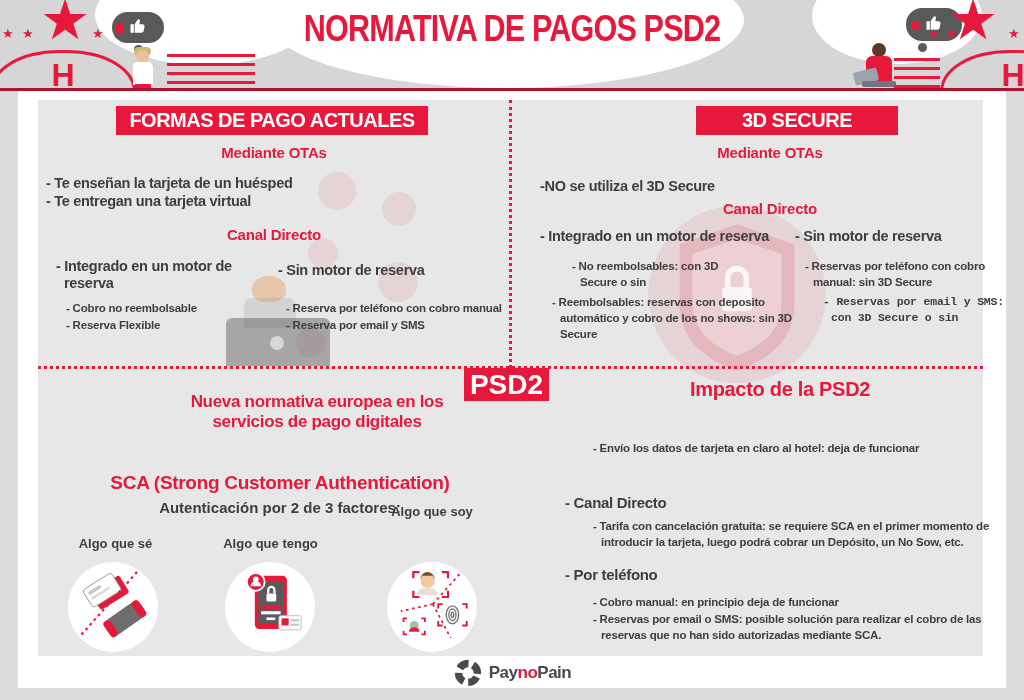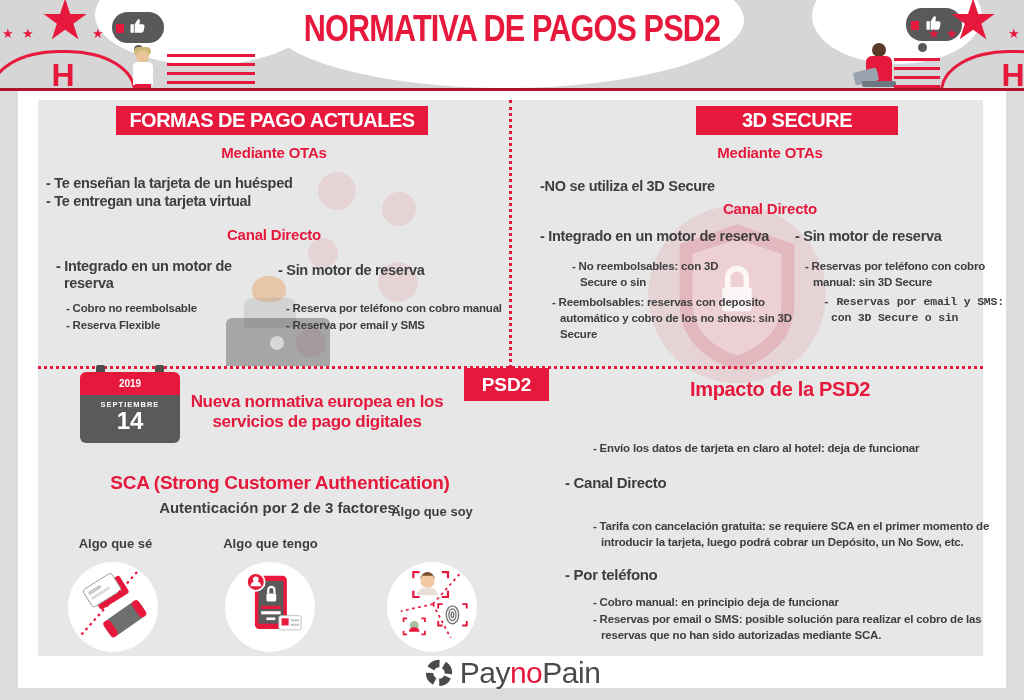--- a/index.html
+++ b/index.html
@@ -39,28 +39,28 @@
   
   .calendar{position:absolute;left:80px;top:372px;width:100px;height:71px;}
   .cal-top{position:absolute;left:0;top:0;width:100px;height:23px;background:#e6183c;border-radius:6px 6px 0 0;
            color:#fff;font-size:10px;font-weight:700;text-align:center;line-height:23px;}
   .cal-body{position:absolute;left:0;top:23px;width:100px;height:48px;background:#5a5a5a;border-radius:0 0 6px 6px;
             color:#fff;text-align:center;}
   .cal-month{font-size:7.5px;font-weight:700;letter-spacing:1px;margin-top:5px;}
   .cal-day{font-size:24px;font-weight:800;line-height:1;}
   .cal-hanger{position:absolute;top:-7px;width:9px;height:18px;background:#4e4e4e;border-radius:2px;}
   .psd2-badge{position:absolute;left:464px;top:368px;width:85px;height:33px;background:#e6183c;color:#fff;
-              font-weight:800;font-size:19px;text-align:center;line-height:33px;z-index:3;}
+              font-weight:800;font-size:28px;text-align:center;line-height:33px;z-index:3;}
   
   .factor-circle{position:absolute;width:90px;height:90px;border-radius:50%;background:#fff;
                  display:flex;align-items:center;justify-content:center;}
   .flabel{position:absolute;text-align:center;color:#3e3e3e;font-weight:700;font-size:13px;}
   
   .footer{position:absolute;left:0;top:656px;width:1024px;height:34px;display:flex;align-items:center;justify-content:center;gap:6px;}
-  .logo-txt{font-size:30px;font-weight:400;color:#4a4a4a;letter-spacing:-.5px;}
+  .logo-txt{font-size:17px;font-weight:700;color:#4a4a4a;letter-spacing:-.5px;}
   .logo-no{color:#e6183c;}
 </style>
 </head>
 <body>
 
 <div class="page">
 
   <div class="header">
     <div class="cloud" style="left:95px;top:-35px;width:220px;height:100px;"></div>
     <div class="cloud" style="left:268px;top:-48px;width:476px;height:136px;"></div>
@@ -174,29 +174,20 @@
   <div class="b15 nowrap" style="left:540px;top:178px;">-NO se utiliza el 3D Secure</div>
   <div class="redhead" style="left:540px;top:200px;width:460px;">Canal Directo</div>
   <div class="b15 nowrap" style="left:540px;top:228px;">- Integrado en un motor de reserva</div>
   <div class="b12 hang" style="left:552px;top:258px;width:160px;margin-left:20px;">- No reembolsables: con 3D Secure o sin</div>
   <div class="b12 hang" style="left:552px;top:294px;width:232px;">- Reembolsables: reservas con deposito automático y cobro de los no shows: sin 3D Secure</div>
   <div class="b15 nowrap" style="left:795px;top:228px;">- Sin motor de reserva</div>
   <div class="b12 hang" style="left:805px;top:258px;width:202px;">- Reservas por teléfono con cobro manual: sin 3D Secure</div>
   <div class="b12 hang" style="left:823px;top:294px;width:192px;font-family:Liberation Mono, monospace;">- Reservas por email y SMS: con 3D Secure o sin</div>
 
   <div class="psd2-badge">PSD2</div>
-  <div class="calendar">
-    <div class="cal-hanger" style="left:16px;"></div>
-    <div class="cal-hanger" style="right:16px;"></div>
-    <div class="cal-top">2019</div>
-    <div class="cal-body">
-      <div class="cal-month">SEPTIEMBRE</div>
-      <div class="cal-day">14</div>
-    </div>
-  </div>
   <div class="abs" style="left:178px;top:392px;width:278px;text-align:center;color:#e6183c;font-weight:800;font-size:17px;line-height:20px;letter-spacing:-.3px;">Nueva normativa europea en los servicios de pago digitales</div>
 
   <div class="abs" style="left:60px;top:472px;width:440px;text-align:center;color:#e6183c;font-weight:800;font-size:19px;letter-spacing:-.3px;">SCA (Strong Customer Authentication)</div>
   <div class="abs" style="left:60px;top:499px;width:440px;text-align:center;color:#3e3e3e;font-weight:800;font-size:15px;">Autenticación por 2 de 3 factores:</div>
 
   <div class="flabel" style="left:68px;top:536px;width:95px;">Algo que sé</div>
   <div class="flabel" style="left:213px;top:536px;width:115px;">Algo que tengo</div>
   <div class="flabel" style="left:376px;top:504px;width:112px;">Algo que soy</div>
 
   <div class="factor-circle" style="left:68px;top:562px;">
@@ -255,21 +246,21 @@
         <path d="M19 75 a6 5 0 0 1 12 0 z" fill="#e6183c"></path>
         <path d="M17 60 h-4 v4 M33 60 h4 v4 M17 78 h-4 v-4 M33 78 h4 v-4" stroke="#e6183c" stroke-width="2" fill="none"></path>
       </svg>
     </span>
   </div>
 
   <div class="abs" style="left:560px;top:378px;width:440px;text-align:center;color:#e6183c;font-weight:800;font-size:20px;letter-spacing:-.3px;">Impacto de la PSD2</div>
 
   <div class="b12 nowrap" style="left:593px;top:440px;">- Envío los datos de tarjeta en claro al hotel: deja de funcionar</div>
 
-  <div class="b15 nowrap" style="left:565px;top:474px;font-size:15px;">- Canal Directo</div>
+  <div class="b15 nowrap" style="left:565px;top:494px;font-size:15px;">- Canal Directo</div>
   <div class="b12 hang" style="left:593px;top:518px;width:412px;">- Tarifa con cancelación gratuita: se requiere SCA en el primer momento de introducir la tarjeta, luego podrá cobrar un Depósito, un No Sow,  etc.</div>
 
   <div class="b15 nowrap" style="left:565px;top:566px;font-size:15px;">- Por teléfono</div>
   <div class="b12 nowrap" style="left:593px;top:594px;">- Cobro manual: en principio deja de funcionar</div>
   <div class="b12 hang" style="left:593px;top:611px;width:400px;">- Reservas por email o SMS: posible solución para realizar el cobro de las reservas que no han sido autorizadas mediante SCA.</div>
 
   <div class="footer">
     <span style="display:inline-flex;">
       <svg width="30" height="30" viewBox="0 0 32 32">
         <circle cx="16" cy="16" r="10" fill="none" stroke="#4a4a4a" stroke-width="8" stroke-dasharray="11 5" transform="rotate(25 16 16)"></circle>

